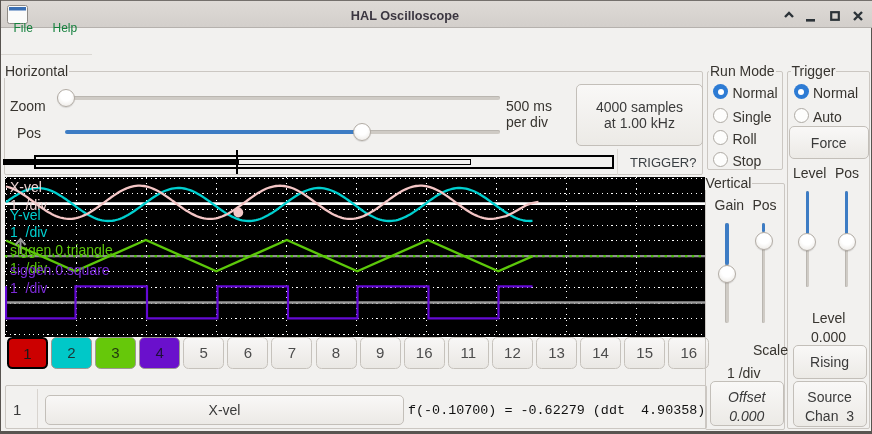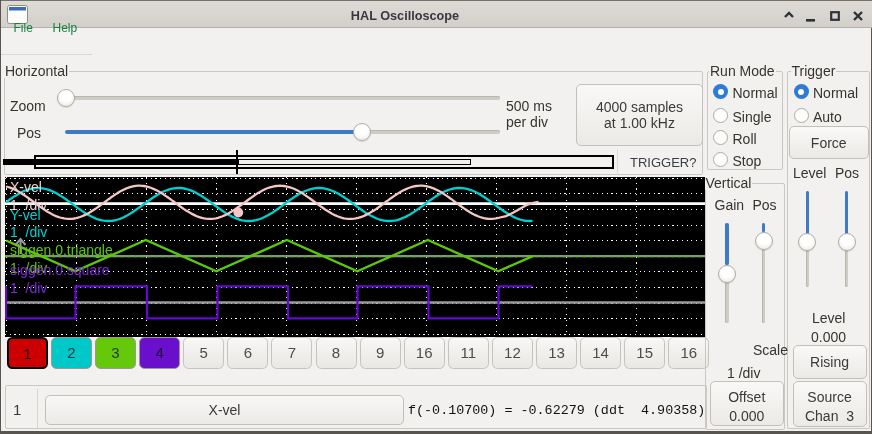--- a/index.html
+++ b/index.html
@@ -167,13 +167,13 @@
 <div class="abs lbl" style="left:713.5px;top:197px;">Gain</div>
 <div class="abs lbl" style="left:751.5px;top:197px;">Pos</div>
 <div class="abs vgroove" style="left:724.3px;top:223px;height:99.6px;"></div>
 <div class="abs vgrooveb" style="left:724.3px;top:223px;height:42px;"></div>
 <div class="abs handle" style="left:717px;top:265px;"></div>
 <div class="abs vgroove" style="left:760.9px;top:223px;height:99.6px;"></div>
 <div class="abs vgrooveb" style="left:760.9px;top:223px;height:9px;"></div>
 <div class="abs handle" style="left:753.6px;top:232.4px;"></div>
 <div class="abs lbl" style="left:728px;top:342px;margin-left:24px;">Scale</div>
 <div class="abs lbl" style="left:726px;top:365px;">1 /div</div>
-<div class="abs btn" style="left:709px;top:381px;width:73.5px;height:44.5px;padding-top:6px;line-height:18.5px;">Offset<br>0.000</div>
+<div class="abs btn" style="left:709px;top:381px;width:73.5px;height:44.5px;padding-top:6px;line-height:18.5px;font-style:italic;">Offset<br>0.000</div>
 </div>
 </body></html>

